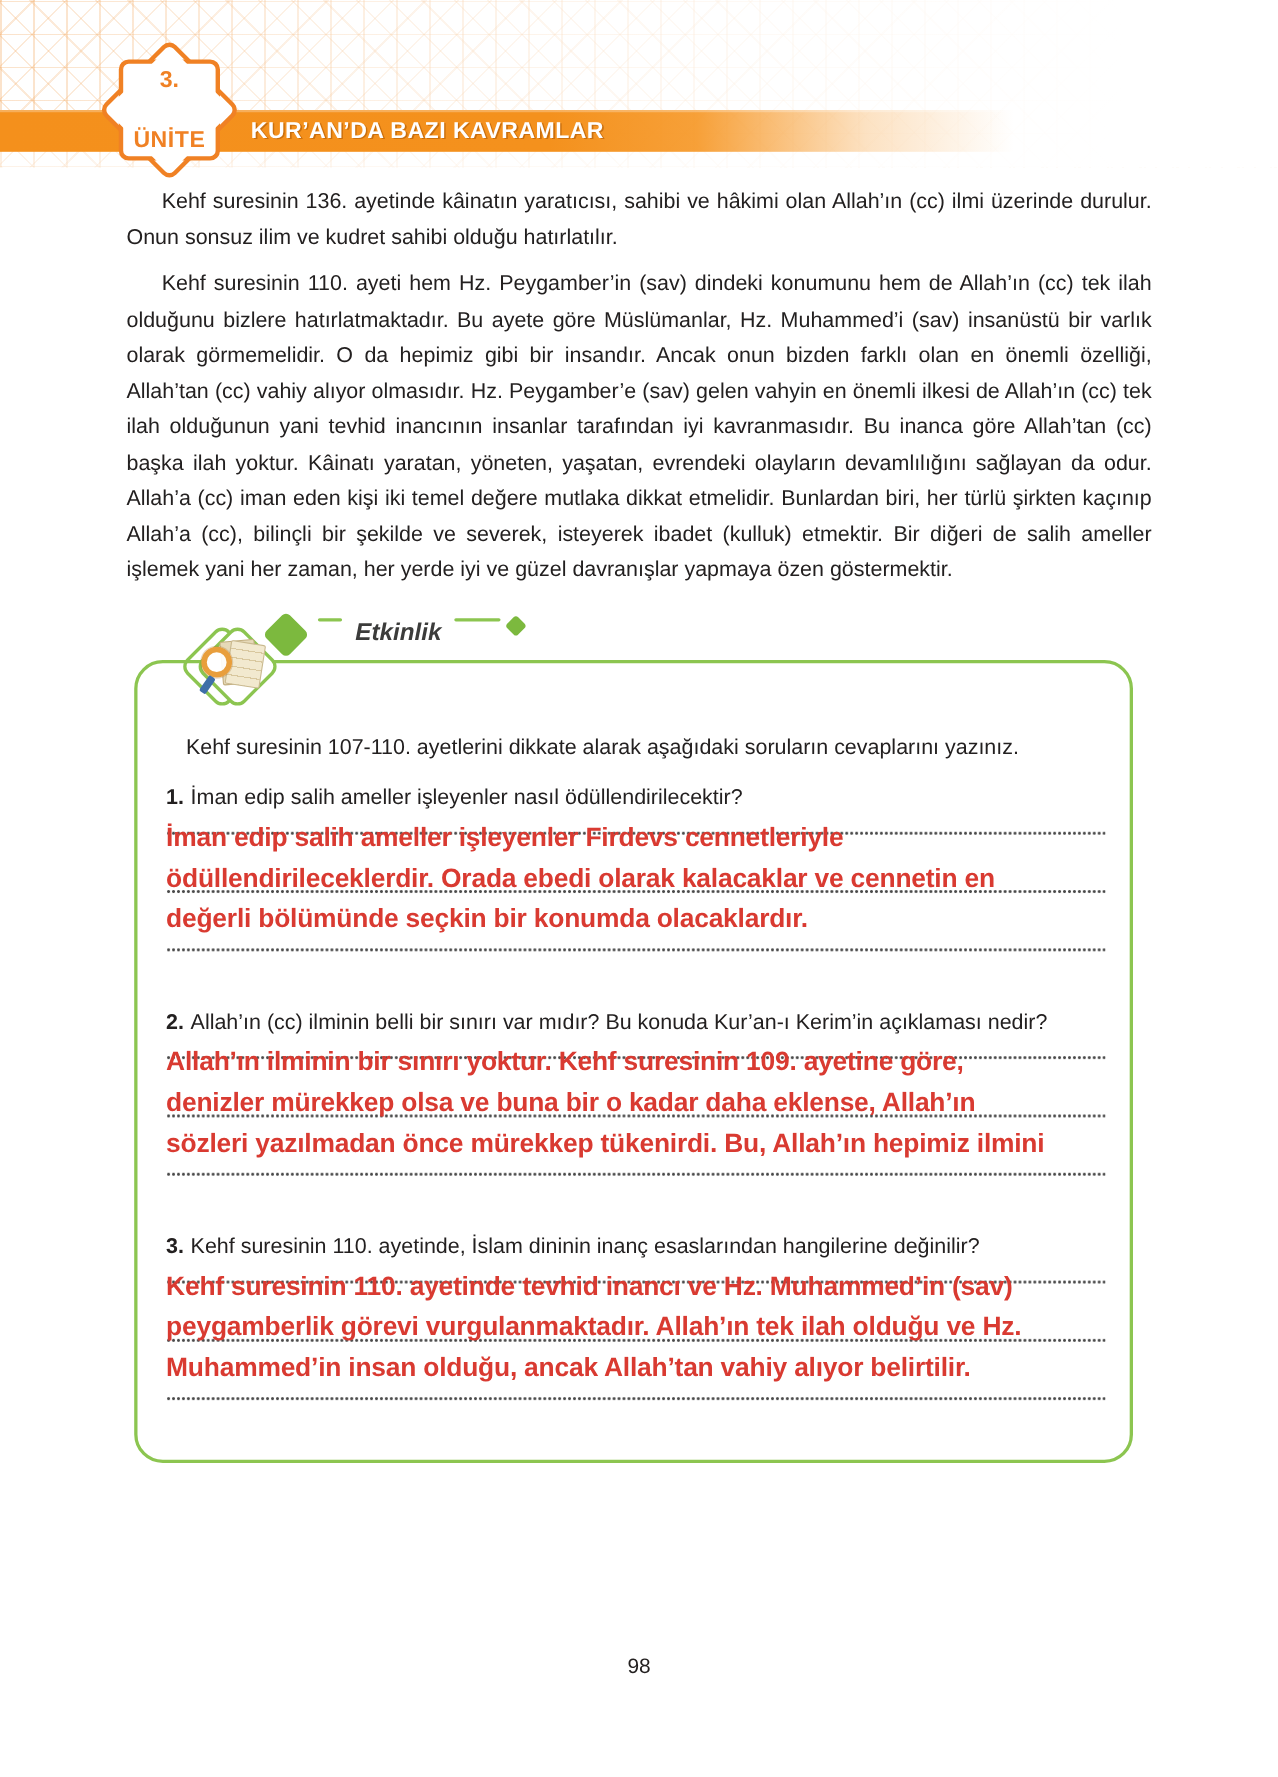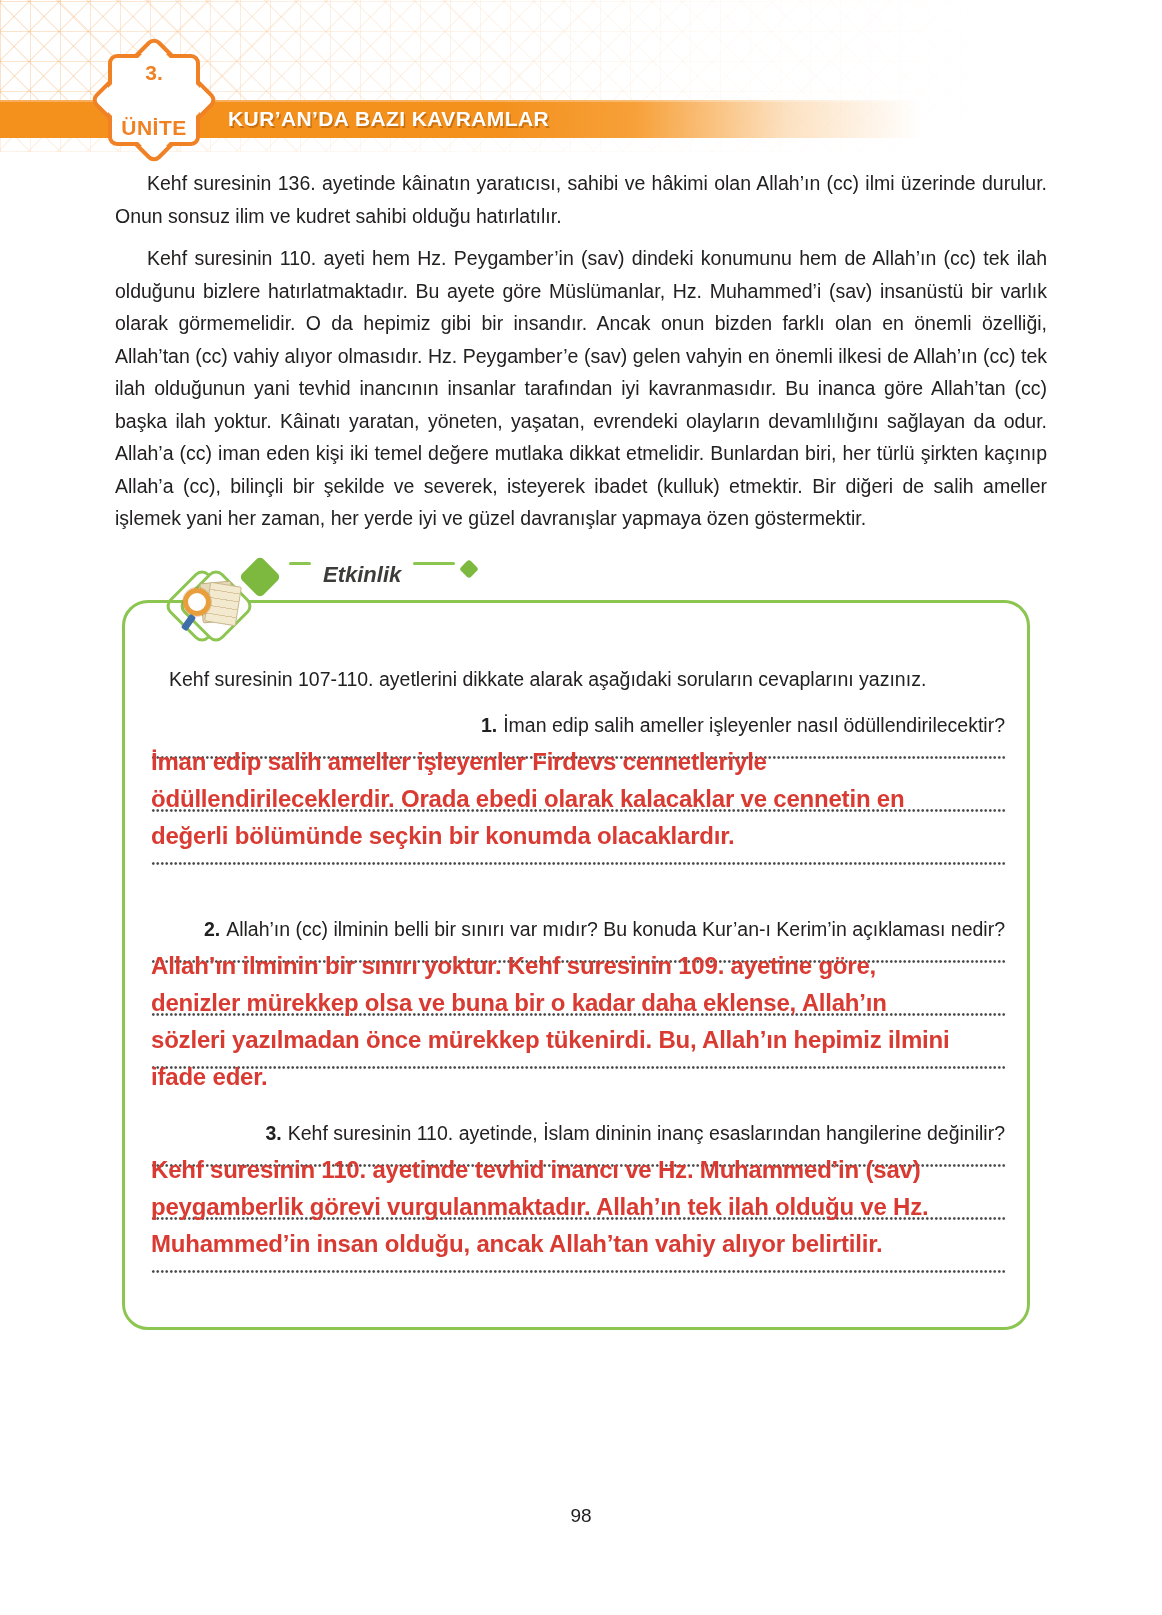--- a/index.html
+++ b/index.html
@@ -119,21 +119,21 @@
   }
   .dash-b { width:42px; }
   .small-diamond {
     width:14px; height:14px; background:#7CB93E; border-radius:3px;
     transform:rotate(45deg); margin-left:7px;
   }
   .header-gap { width:24px; height:12px; background:#fff; margin-left:6px; }
 
   .activity-intro { font-size:19.5px; line-height:28px; margin:18px; }
 
-  .question { margin-top:14px; font-size:19.5px; line-height:28px;text-align:right; }
+  .question { margin-top:14px; font-size:19.5px; line-height:28px; }
   .qnum { font-weight:bold; margin-right:6px; }
 
   .answer {
     margin-top:4px; height:158px; overflow:hidden;
     font-size:24px; font-weight:bold; line-height:37px; letter-spacing:-.2px;
     color:#D93A31;
     background-image:radial-gradient(circle, #4a4a4a 1.1px, transparent 1.5px);
     background-size:4.5px 53px; background-position:0 41px; background-repeat:repeat;
   }
   .answer .ln { white-space:nowrap; }
@@ -199,21 +199,20 @@
     <div class="ln">değerli bölümünde seçkin bir konumda olacaklardır.</div>
   </div>
 
   <div class="question">
     <span class="qnum">2.</span><span>Allah’ın (cc) ilminin belli bir sınırı var mıdır? Bu konuda Kur’an-ı Kerim’in açıklaması nedir?</span>
   </div>
   <div class="answer">
     <div class="ln">Allah’ın ilminin bir sınırı yoktur. Kehf suresinin 109. ayetine göre,</div>
     <div class="ln">denizler mürekkep olsa ve buna bir o kadar daha eklense, Allah’ın</div>
     <div class="ln">sözleri yazılmadan önce mürekkep tükenirdi. Bu, Allah’ın hepimiz ilmini</div>
-    <div class="ln">ifade eder.</div>
   </div>
 
   <div class="question">
     <span class="qnum">3.</span><span>Kehf suresinin 110. ayetinde, İslam dininin inanç esaslarından hangilerine değinilir?</span>
   </div>
   <div class="answer">
     <div class="ln">Kehf suresinin 110. ayetinde tevhid inancı ve Hz. Muhammed’in (sav)</div>
     <div class="ln">peygamberlik görevi vurgulanmaktadır. Allah’ın tek ilah olduğu ve Hz.</div>
     <div class="ln">Muhammed’in insan olduğu, ancak Allah’tan vahiy alıyor belirtilir.</div>
   </div>

